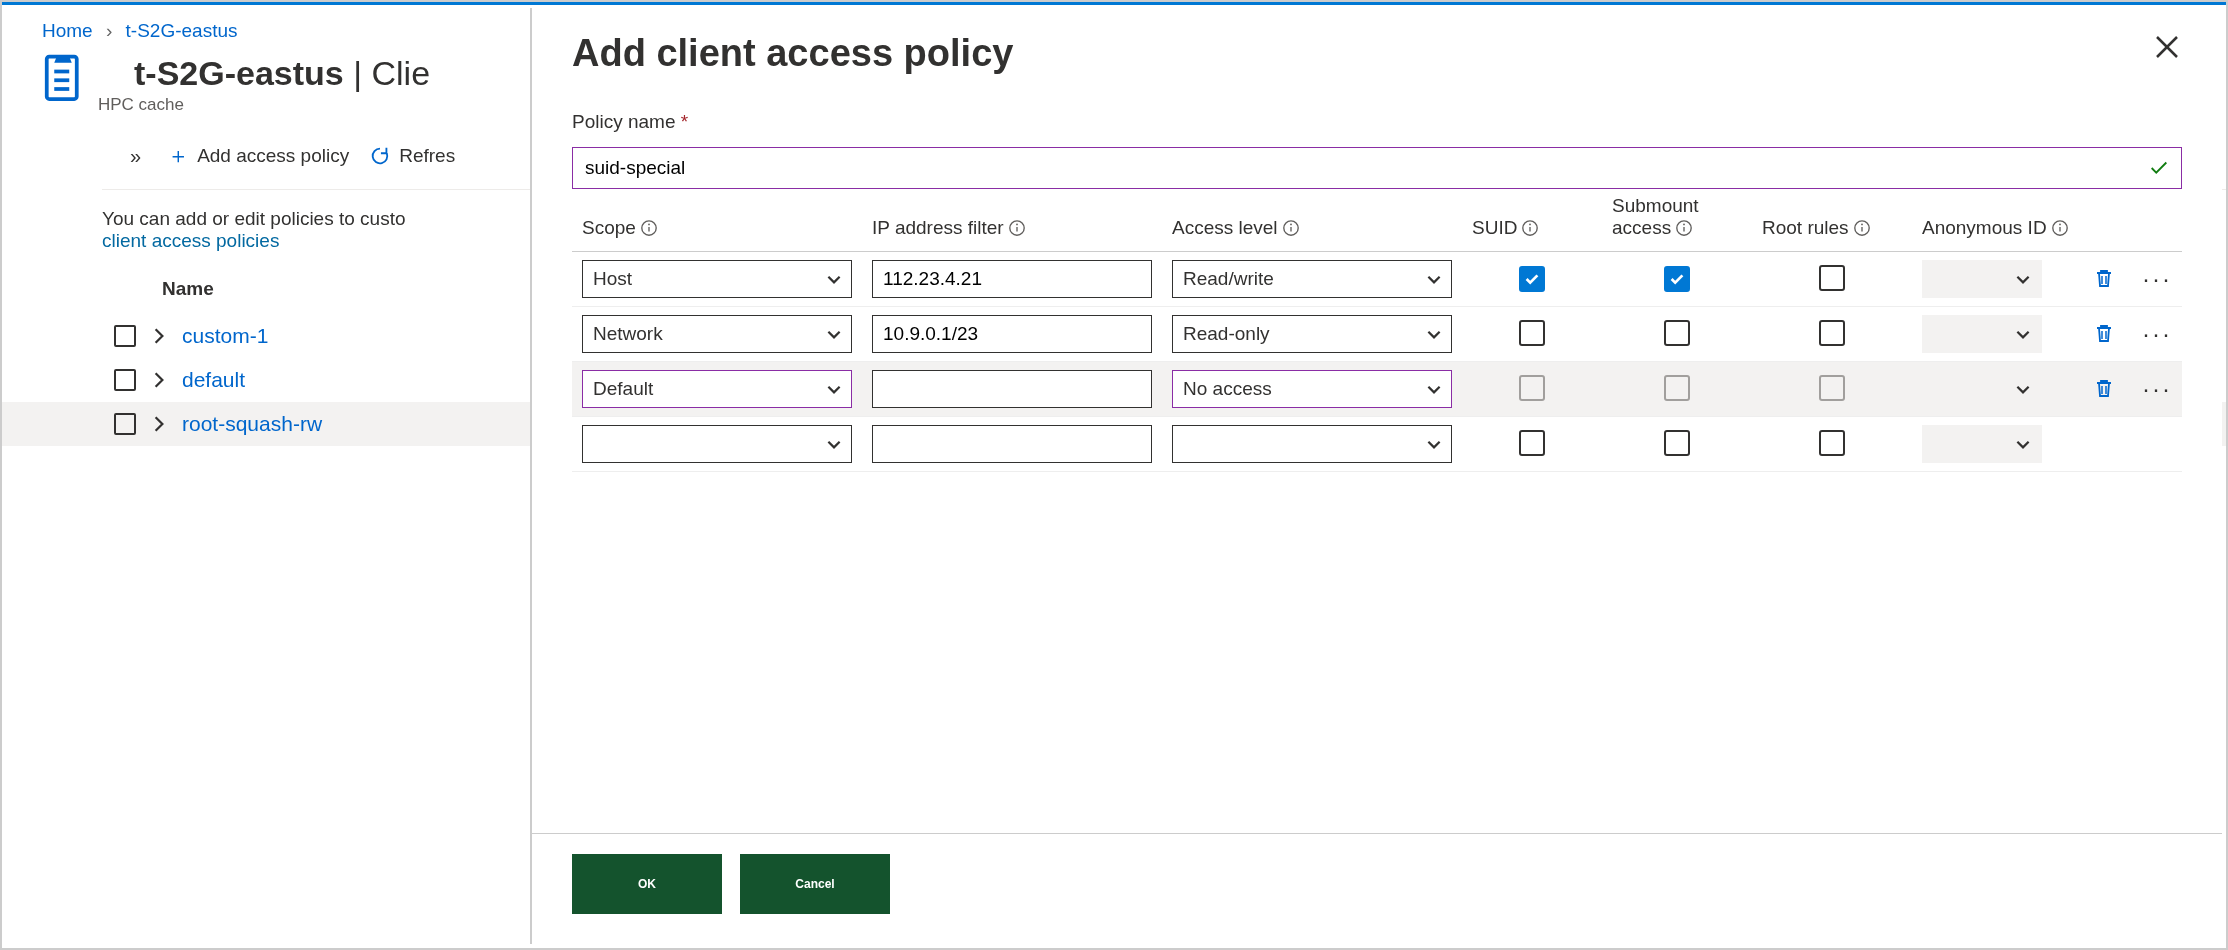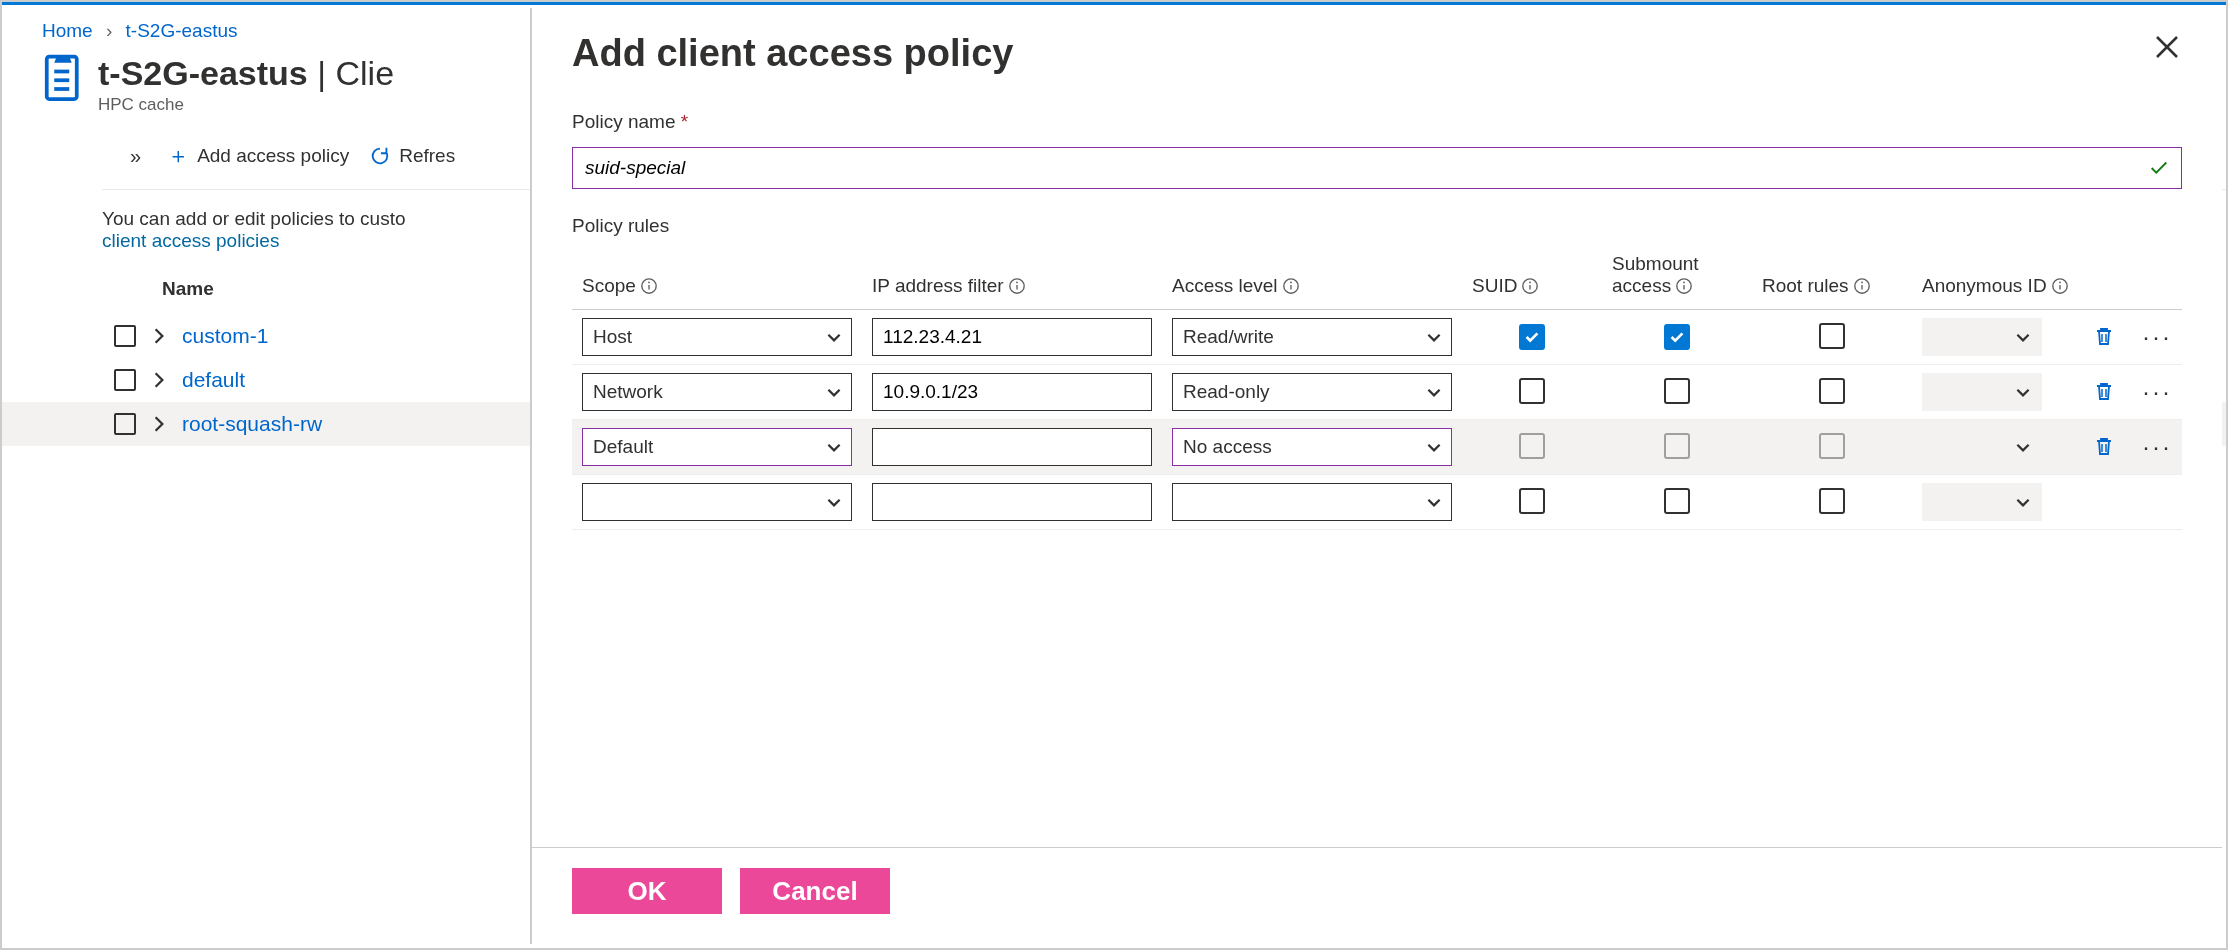--- a/index.html
+++ b/index.html
@@ -7,21 +7,21 @@
 body::before { content:""; position:absolute; top:0; left:0; right:0; height:3px; background:#0078d4; }
 
 
 .breadcrumb { padding: 18px 0 12px 40px; font-size: 19px; }
 .breadcrumb a { color: #0066cc; text-decoration: none; }
 .breadcrumb .sep { color: #666; margin: 0 8px; }
 
 
 .title-row { display: flex; align-items: flex-start; padding: 0 0 10px 40px; }
 .title-row .res-icon { width: 42px; height: 50px; margin-right: 14px; flex-shrink:0; }
-.title-row h1 { font-size: 34px; font-weight: 600; }
+.title-row h1 { font-size: 34px; font-weight: 600; margin-left: 36px; }
 .title-row h1 .light { font-weight: 400; }
 .title-row .subtitle { font-size: 17px; color: #605e5c; margin-top: 2px; }
 
 
 .left-toolbar { display:flex; align-items:center; padding: 10px 0 12px 28px; border-bottom:1px solid #edebe9; margin: 0 0 0 100px; }
 .left-toolbar .expand { margin-right: 16px; color:#323130; font-size:20px; }
 .left-toolbar .tb-btn { display:flex; align-items:center; gap:8px; padding:6px 10px; font-size:19px; color:#323130; background:none; border:none; cursor:pointer; }
 .left-toolbar .tb-btn .plus { color:#0066cc; font-size:22px; font-weight:300; }
 .left-toolbar .tb-btn .refresh-ic { width:22px; height:22px; }
 
@@ -41,21 +41,21 @@
 .panel { position:absolute; top:6px; bottom:4px; left:528px; right:4px; background:#fff; border-left:2px solid #ccc; display:flex; flex-direction:column; }
 .panel-head { display:flex; justify-content:space-between; align-items:flex-start; padding: 24px 40px 36px 40px; }
 .panel-head h2 { font-size:38px; font-weight:600; }
 .panel-head .close { width:30px; height:30px; cursor:pointer; }
 
 .panel-body { flex:1; padding: 0 40px; overflow:auto; }
 
 .field-label { font-size:19px; margin-bottom:14px; }
 .field-label .req { color:#a4262c; }
 .pn-input-wrap { position:relative; }
-.pn-input { width:100%; height:42px; border:1.5px solid #8a2da5; padding:6px 42px 6px 12px; font-size:19px; outline:none;font-style:italic; }
+.pn-input { width:100%; height:42px; border:1.5px solid #8a2da5; padding:6px 42px 6px 12px; font-size:19px; outline:none; }
 .valid-ic { position:absolute; right:12px; top:50%; transform:translateY(-50%); width:22px; height:22px; }
 
 .section-label { font-size:19px; margin:26px 0 10px 0; }
 
 
 .rules { width:100%; border-collapse:collapse; }
 .rules th { text-align:left; font-weight:400; font-size:19px; padding:6px 10px 12px 10px; border-bottom:1px solid #ccc; vertical-align:bottom; }
 .rules td { padding:8px 10px; vertical-align:middle; border-bottom:1px solid #eee; }
 .rules tr.r-active td { background:#f3f2f1; }
 .info-ic { display:inline-block; width:18px; height:18px; vertical-align:-3px; margin-left:4px; }
@@ -70,21 +70,21 @@
 .cb.disabled { border-color:#a19f9d; background:#f3f2f1; }
 .cb svg { width:18px; height:18px; }
 
 .anon { width:120px; height:38px; background:#f3f2f1; border:none; display:flex; align-items:center; justify-content:flex-end; padding-right:10px; }
 
 .trash { cursor:pointer; }
 .dots { cursor:pointer; font-size:24px; letter-spacing:2px; color:#323130; }
 
 
 .panel-foot { border-top:1px solid #ccc; padding:20px 40px 30px; display:flex; gap:18px; }
-.btn { min-width:150px; height:46px; border:none; font-size:26px; font-weight:600; color:#fff; background:#ec4899; cursor:pointer; }
+.btn { min-width:150px; height:60px; border:none; font-size:12px; font-weight:600; color:#fff; background:#14532d; cursor:pointer; }
 
 
 col.c-scope{width:290px} col.c-ip{width:300px} col.c-acc{width:300px} col.c-suid{width:140px} col.c-sub{width:150px} col.c-root{width:160px} col.c-anon{width:170px} col.c-del{width:50px} col.c-more{width:50px}
 </style>
 </head>
 <body>
 
 <div class="breadcrumb">
   <a href="#">Home</a>
   <span class="sep">›</span>
@@ -161,21 +161,20 @@
 
   <div class="panel-body">
     <div class="field-label"><span>Policy name</span> <span class="req">*</span></div>
     <div class="pn-input-wrap">
       <input class="pn-input" value="suid-special" style="">
       <svg class="valid-ic" viewBox="0 0 24 24">
           <path d="M4 12l5 5L20 6" fill="none" stroke="#107c10" stroke-width="2"></path>
         </svg>
     </div>
 
-    <div class="section-label">Policy rules</div>
 
     <table class="rules">
       <colgroup>
           <col class="c-scope">
           <col class="c-ip">
           <col class="c-acc">
           <col class="c-suid">
           <col class="c-sub">
           <col class="c-root">
           <col class="c-anon">

